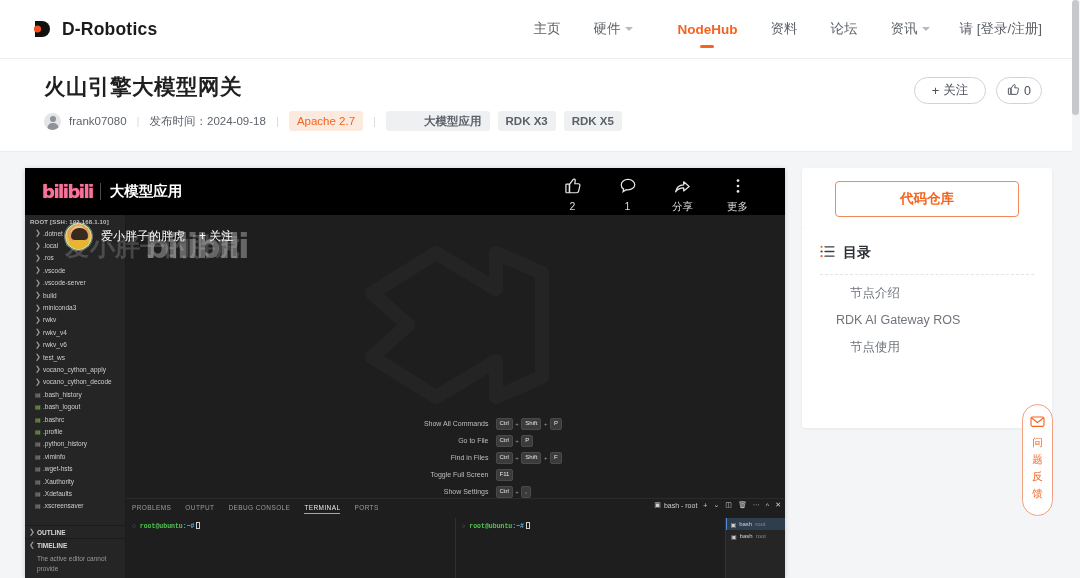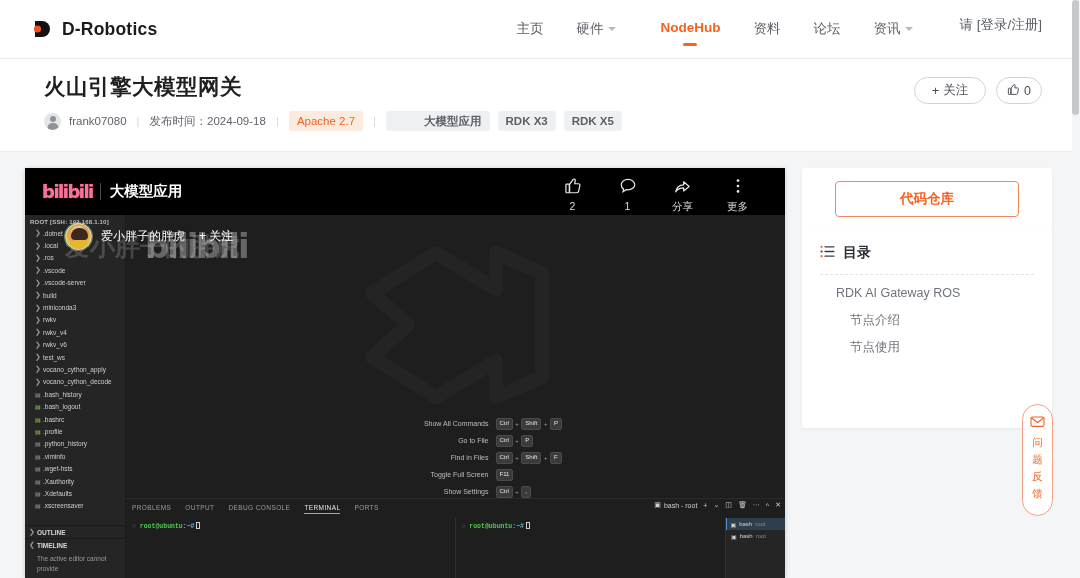--- a/index.html
+++ b/index.html
@@ -17,38 +17,38 @@
     position: absolute; top: 0; left: 0;
     width: 1072px; height: 59px;
     background: #ffffff;
     display: flex; align-items: center;
     border-bottom: 1px solid #ececec;
   }
   .brand { display: flex; align-items: center; margin-left: 31px; }
   .brand-mark { position: relative; width: 22px; height: 22px; margin-right: 9px; }
   .brand-mark svg { display: block; }
   .brand-name { font-size: 17.5px; font-weight: 600; color: #1b1b1b; letter-spacing: .2px; }
-  .nav-links { margin-left: auto; display: flex; align-items: flex-start; }
+  .nav-links { margin-left: auto; display: flex; align-items: center; }
   .nav-item {
     position: relative; font-size: 13.5px; color: #5b5f66;
     margin-left: 33px; cursor: pointer; white-space: nowrap;
     display: flex; align-items: center; padding: 4px 0;
   }
   .nav-item.active { color: #f4631f; font-weight: 700; margin-left: 44px; }
   .nav-item.active::after {
     content: ""; position: absolute; bottom: -7px; left: 50%;
     transform: translateX(-50%); width: 14px; height: 3px;
     background: #f4631f; border-radius: 2px;
   }
   .caret {
     display: inline-block; margin-left: 5px;
     border-left: 4px solid transparent; border-right: 4px solid transparent;
     border-top: 4px solid #b6bac0;
   }
-  .nav-login { margin-left: 46px; margin-right: 30px; font-size: 13.5px; color: #5b5f66; cursor: pointer; }
+  .nav-login { margin-left: 29px; margin-right: 30px; font-size: 13.5px; color: #5b5f66; cursor: pointer; }
 
   
   .title-card {
     position: absolute; top: 59px; left: 0;
     width: 1072px; height: 93px;
     background: #ffffff;
     border-bottom: 1px solid #ececec;
   }
   .page-title {
     position: absolute; left: 44px; top: 13px;
@@ -648,22 +648,22 @@
             <rect x="4.6" y="1.3" width="11" height="1.4" rx=".7" fill="#3a3f47"></rect>
             <circle cx="1.6" cy="7" r="1.2" fill="#3a3f47"></circle>
             <rect x="4.6" y="6.3" width="11" height="1.4" rx=".7" fill="#3a3f47"></rect>
             <circle cx="1.6" cy="12" r="1.2" fill="#f4631f"></circle>
             <rect x="4.6" y="11.3" width="11" height="1.4" rx=".7" fill="#3a3f47"></rect>
           </svg>
         </span>
         <span class="toc-title">目录</span>
       </div>
       <div class="toc-rule"></div>
+      <div class="toc-item lvl2">节点介绍</div>
       <div class="toc-item">RDK AI Gateway ROS</div>
-      <div class="toc-item lvl2">节点介绍</div>
       <div class="toc-item lvl2">节点使用</div>
     </div>
   </div>
 
   <div class="feedback">
     <span>
       <svg width="15" height="13" viewBox="0 0 16 14" fill="none" stroke="#f4631f" stroke-width="1.2">
         <rect x="1" y="2.2" width="14" height="10" rx="1.6"></rect>
         <path d="M1.6 3.2 L8 8 L14.4 3.2"></path>
       </svg>

